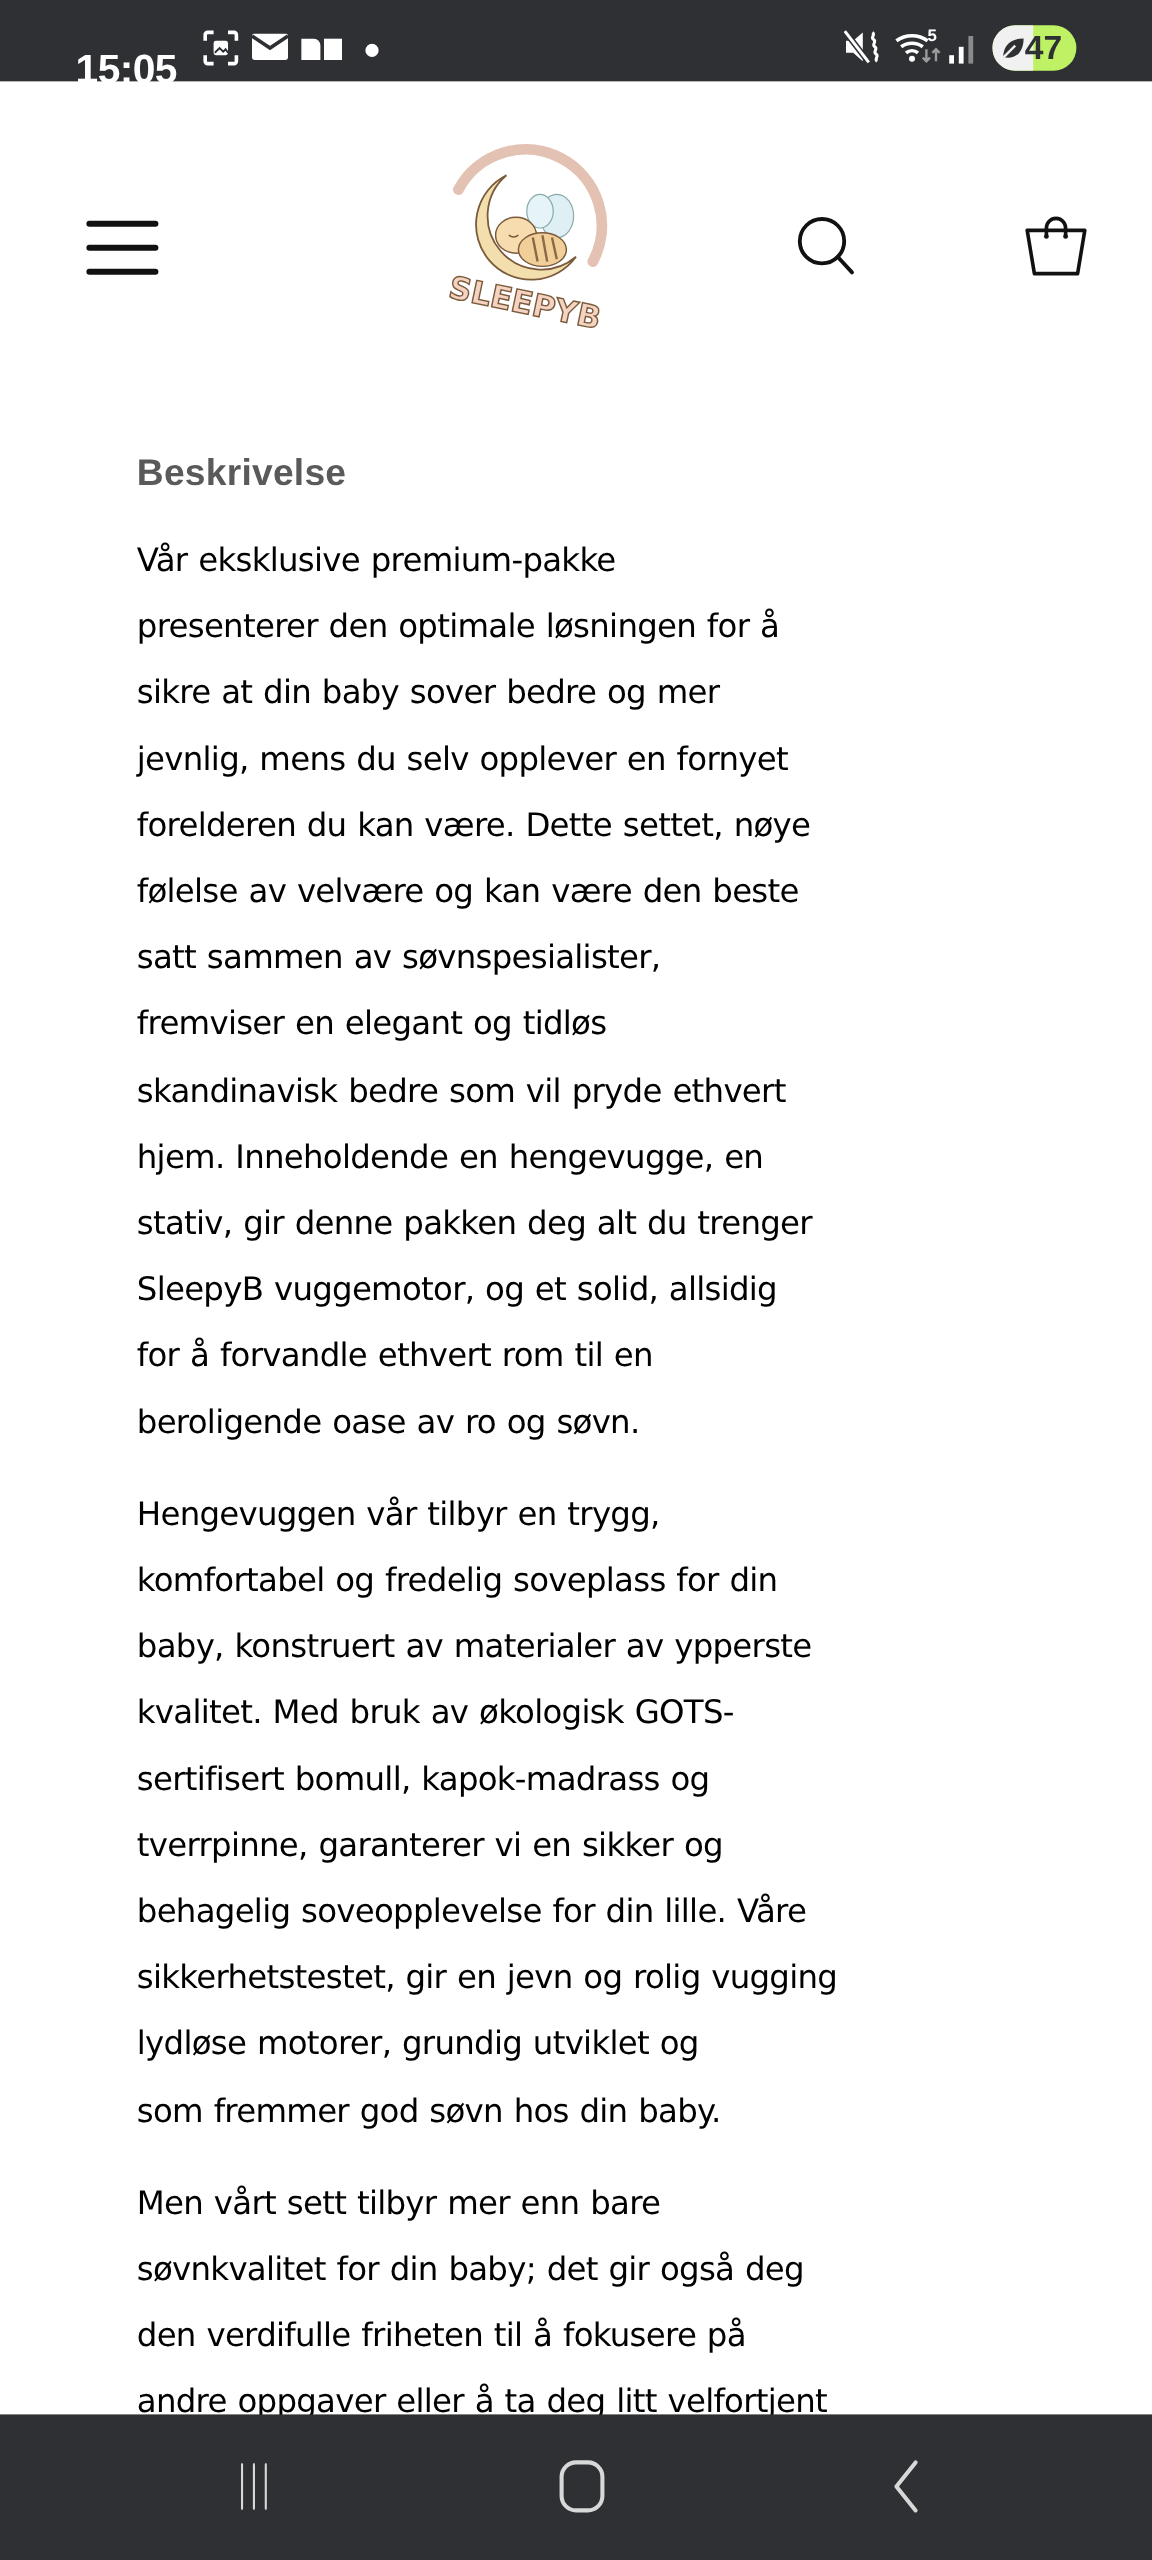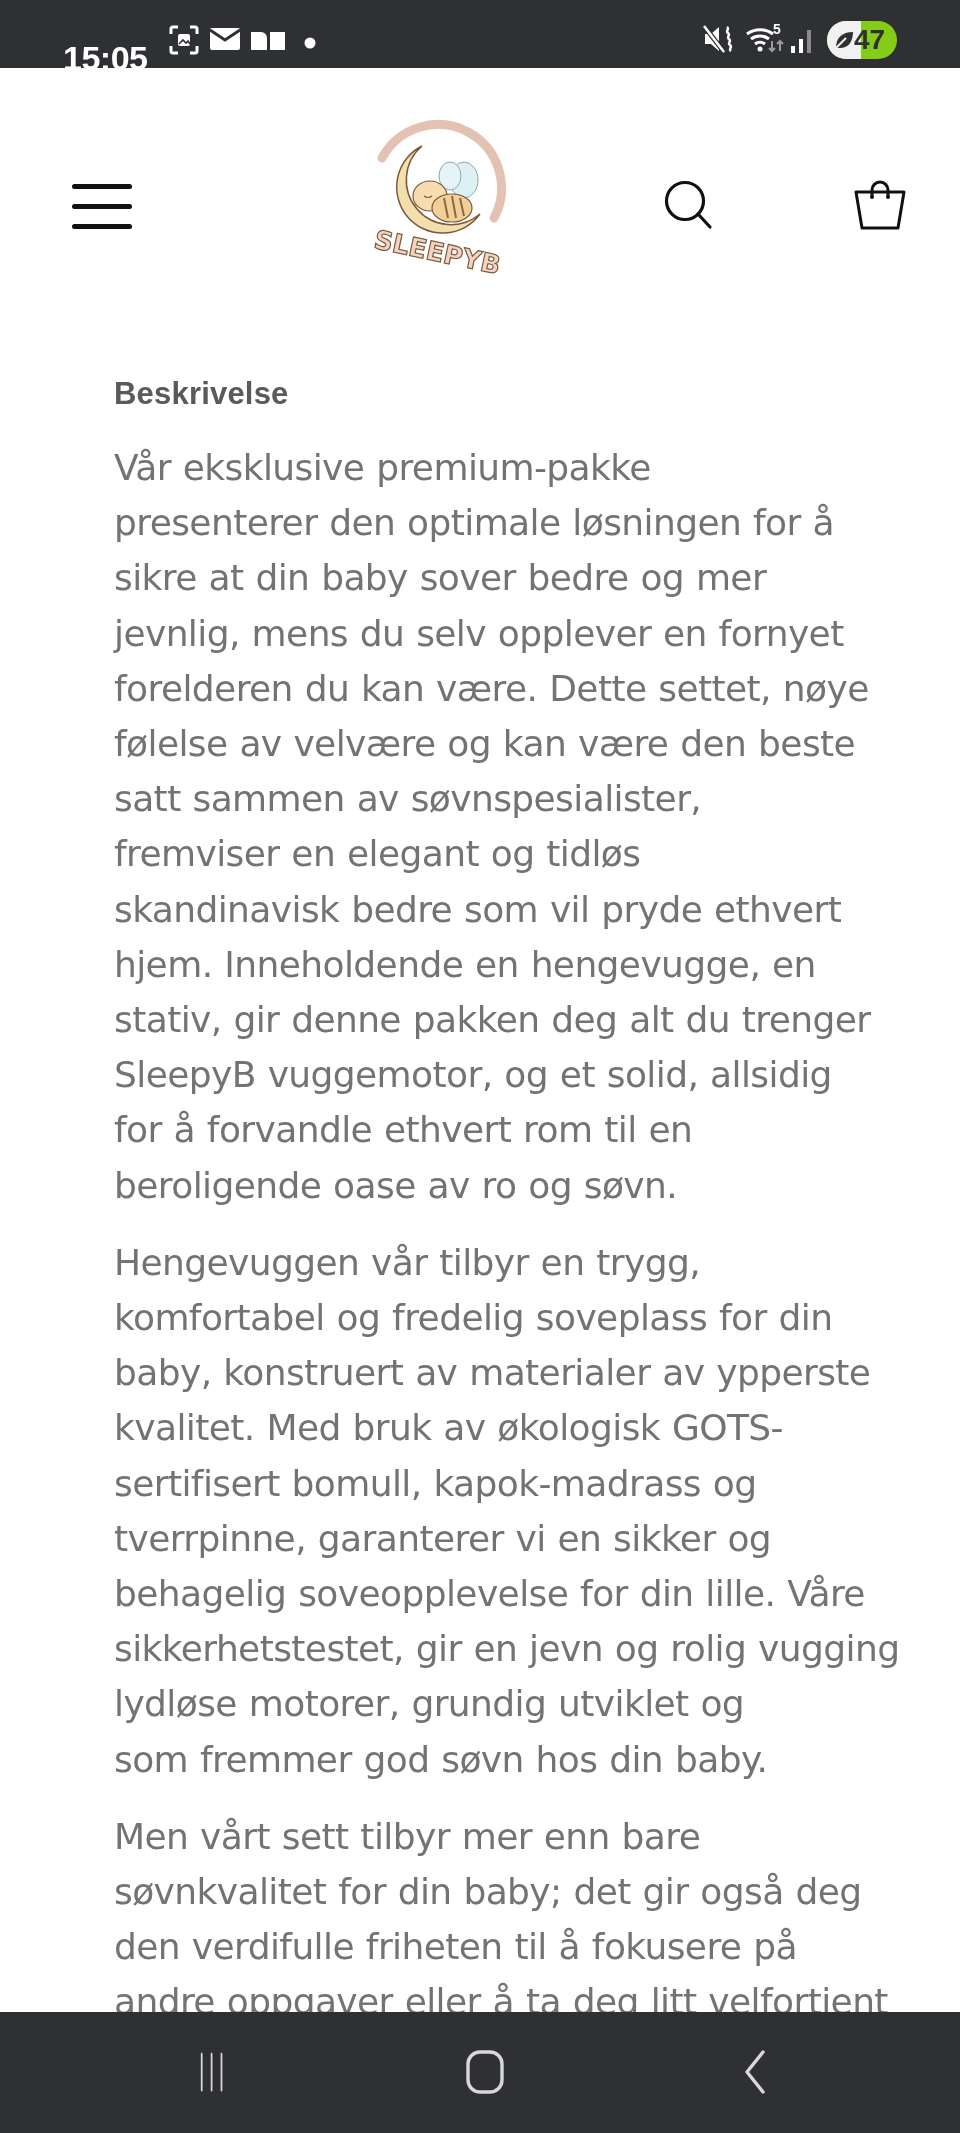--- a/index.html
+++ b/index.html
@@ -14,21 +14,21 @@
       display: flex; align-items: center;
     }
     .status-time {
       position: absolute; left: 63px; top: 16px;
       font-family: "Liberation Sans", sans-serif; font-weight: bold;
       font-size: 34px; letter-spacing: -0.5px; color: #fff; margin-top: 23px;
     }
     .sb-icon { position: absolute; top: 22px; }
     .battery {
       position: absolute; left: 827px; top: 21px; width: 70px; height: 38px;
-      border-radius: 19px; overflow: hidden; background: #84cc16;
+      border-radius: 19px; overflow: hidden; background: #bef264;
       display: flex; align-items: center;
     }
     .battery .fill { position: absolute; left: 0; top: 0; width: 34px; height: 38px; background: #f1f1f1; }
     .battery-text {
       position: relative; margin-left: 27px; font-weight: bold; font-size: 28px; color: #2f3034;
     }
     .battery .leaf { position: absolute; left: 6px; top: 8px; }
 
     .header {
       position: absolute; left: 0; top: 68px; width: 960px; height: 280px; background: #fff;
@@ -43,22 +43,22 @@
       position: absolute; left: 114px; top: 348px; width: 740px;
       color: #5c5c5c;
       margin-top: 20px;
     }
     .section-title {
       font-family: "Liberation Sans", sans-serif; font-weight: bold;
       font-size: 31px; color: #5a5a5a; line-height: 52px; margin-bottom: 20px;
       letter-spacing: 0.2px;
     }
     .para {
-      font-family: "DejaVu Sans", sans-serif; font-size: 36px; line-height: 55.2px;
-      color: #737373; margin-bottom: 22px; letter-spacing: -0.6px;
+      font-family: "DejaVu Sans", sans-serif; font-size: 27px; line-height: 55.2px;
+      color: #000000; margin-bottom: 22px; letter-spacing: -0.6px;
       word-spacing: 1px;
     }
     .para .line { display: block; white-space: nowrap; }
 
     .nav-bar {
       position: absolute; left: 0; top: 2012px; width: 960px; height: 121px;
       background: #2f3034;
     }
     .nav-btn { position: absolute; top: 30px; height: 60px; width: 80px; cursor: pointer; }
   </style>

